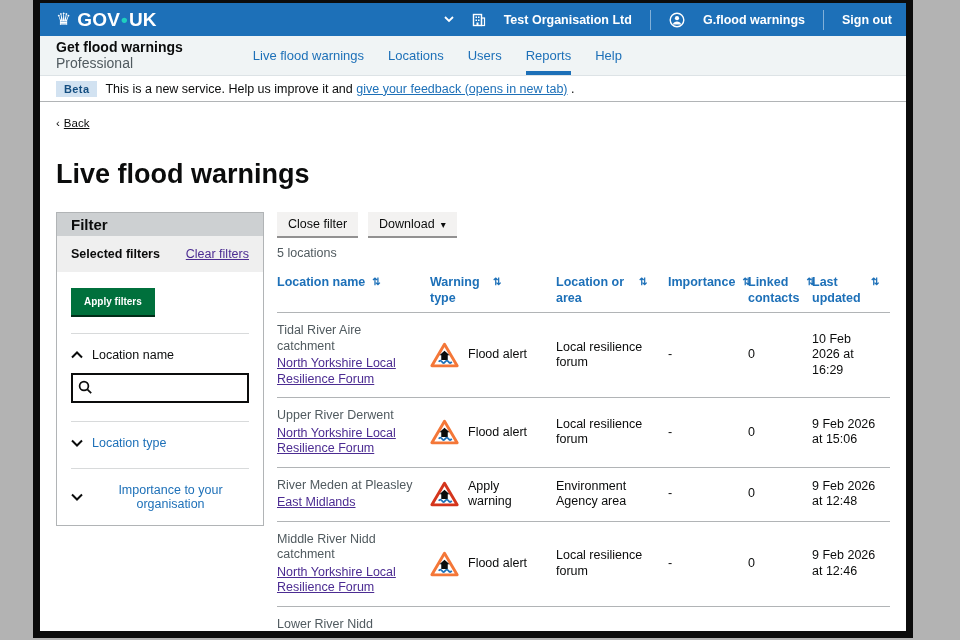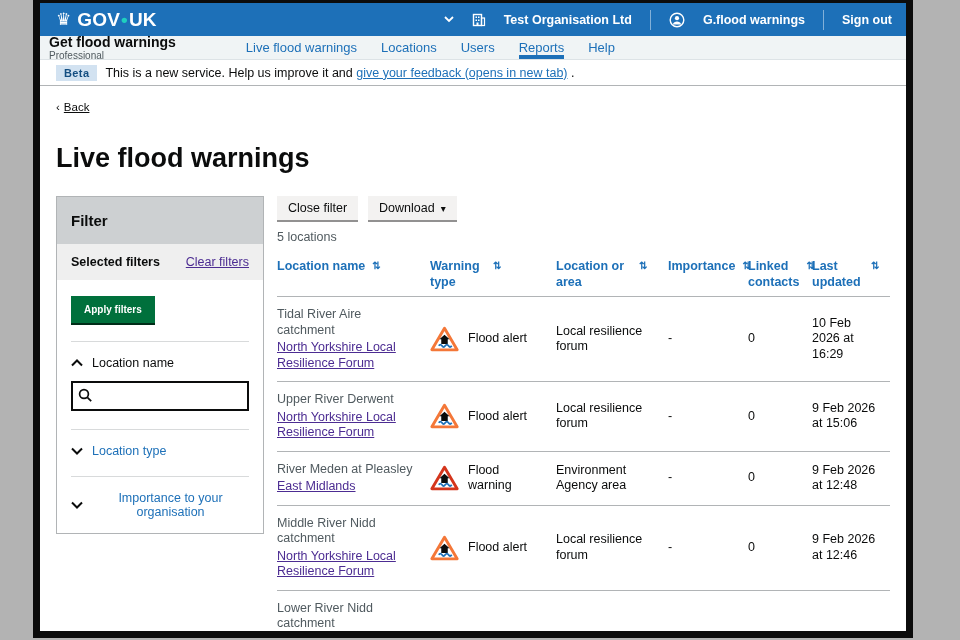--- a/index.html
+++ b/index.html
@@ -15,24 +15,24 @@
   .header-left { display:flex; align-items:center; gap:6px; }
   .crown { font-size:17px; line-height:1; color:#fff; }
   .logotype { font-weight:700; font-size:19px; letter-spacing:.2px; display:flex; align-items:center; }
   .logotype .dot { color:var(--dot,#1fd0bf); margin:0 1px; font-size:19px; }
   .header-right { display:flex; align-items:center; gap:18px; font-size:12.5px; font-weight:700; }
   .header-right a { color:#fff; text-decoration:none; }
   .hdr-divider { width:1px; height:20px; background:rgba(255,255,255,.45); }
   .hdr-icon { display:inline-flex; align-items:center; }
 
   
-  .service-nav { height:24px; background:#f0f4f5; display:flex; align-items:center;
-                 padding:0 9px; border-bottom:1px solid #dde3e6; }
+  .service-nav { height:40px; background:#f0f4f5; display:flex; align-items:center;
+                 padding:0 16px; border-bottom:1px solid #dde3e6; }
   .service-name { font-size:14px; font-weight:700; line-height:15px; }
-  .service-tag { font-size:10px; color:#505a5f; }
+  .service-tag { font-size:14px; color:#505a5f; }
   .nav-links { display:flex; gap:24px; margin-left:70px; height:100%; align-items:stretch; }
   .nav-links a { color:var(--blue,#1d70b8); font-size:13px; text-decoration:none;
                  display:flex; align-items:center; border-bottom:4px solid transparent; padding-top:4px; }
   .nav-links a.active { border-bottom-color:var(--blue,#1d70b8); }
 
   
   .phase-banner { height:26px; display:flex; align-items:center; gap:8px; padding:0 16px;
                   border-bottom:1px solid var(--border,#b1b4b6); font-size:12.5px; }
   .beta-tag { background:#d2e2f1; color:#144e81; font-size:11px; font-weight:700;
               padding:2px 8px; letter-spacing:.4px; }
@@ -42,21 +42,21 @@
   .content { padding:0 16px; }
   .back-link { display:inline-flex; align-items:center; gap:4px; margin-top:15px;
                font-size:11.5px; color:#0b0c0c; text-decoration:none; }
   .back-link .back-text { text-decoration:underline; }
   h1 { font-size:27px; font-weight:700; margin:28px 0 22px; }
 
   .columns { display:flex; gap:13px; align-items:flex-start; }
 
   
   .filter-panel { width:208px; border:1px solid var(--border,#b1b4b6); background:#fff; }
-  .filter-header { background:#cdd0d2; font-size:15px; font-weight:700; padding:15px 14px; }
+  .filter-header { background:#cdd0d2; font-size:15px; font-weight:700; padding:3px 14px; }
   .filter-selected { background:#efefef; display:flex; justify-content:space-between; align-items:center;
                      padding:11px 14px; font-size:12.5px; }
   .filter-selected .sel-label { font-weight:700; }
   .filter-selected a { color:var(--purple,#4c2c92); }
   .filter-body { padding:16px 14px 14px; }
   .btn-apply { background:var(--green,#00703c); color:#fff; border:none; font-family:inherit;
                font-size:10px; font-weight:700; padding:8px 13px; box-shadow:0 2px 0 #002d18; cursor:pointer; }
   .f-divider { border-top:1px solid #d8dadb; margin:18px 0 0; }
   .acc { display:flex; align-items:center; gap:9px; background:none; border:none; font-family:inherit;
          font-size:12.5px; padding:0; margin-top:14px; cursor:pointer; color:#0b0c0c; }
@@ -288,21 +288,21 @@
           <div class="trow data">
             <div class="cell c1"><div class="loc-label">River Meden at Pleasley</div><a href="#" class="loc-link">East Midlands</a></div>
             <div class="cell c2">
                 <span class="warn-icon sev-warning">
                   <svg width="29" height="26" viewBox="0 0 40 36">
                     <path class="tri" d="M20 3 L37.5 33 H2.5 Z" fill="#fff" stroke-width="4" stroke-linejoin="round"></path>
                     <path d="M20 12 L27 18.5 H24.5 V25 H15.5 V18.5 H13 Z" fill="#0b0c0c"></path>
                     <path d="M12 27.5 c1.5 -2.2 3 -2.2 4.5 0 c1.5 2.2 3 2.2 4.5 0 c1.5 -2.2 3 -2.2 4.5 0 c1.5 2.2 3 2.2 4.5 0" fill="none" stroke="#1d70b8" stroke-width="2.4"></path>
                   </svg>
                 </span>
-                <span>Flood warning</span>
+                <span>Apply warning</span>
               </div>
             <div class="cell">Environment Agency area</div>
             <div class="cell">-</div>
             <div class="cell">0</div>
             <div class="cell">9 Feb 2026 at 12:48</div>
           </div>
 
           <div class="trow data">
             <div class="cell c1"><div class="loc-label">Middle River Nidd catchment</div><a href="#" class="loc-link">North Yorkshire Local Resilience Forum</a></div>
             <div class="cell c2">

